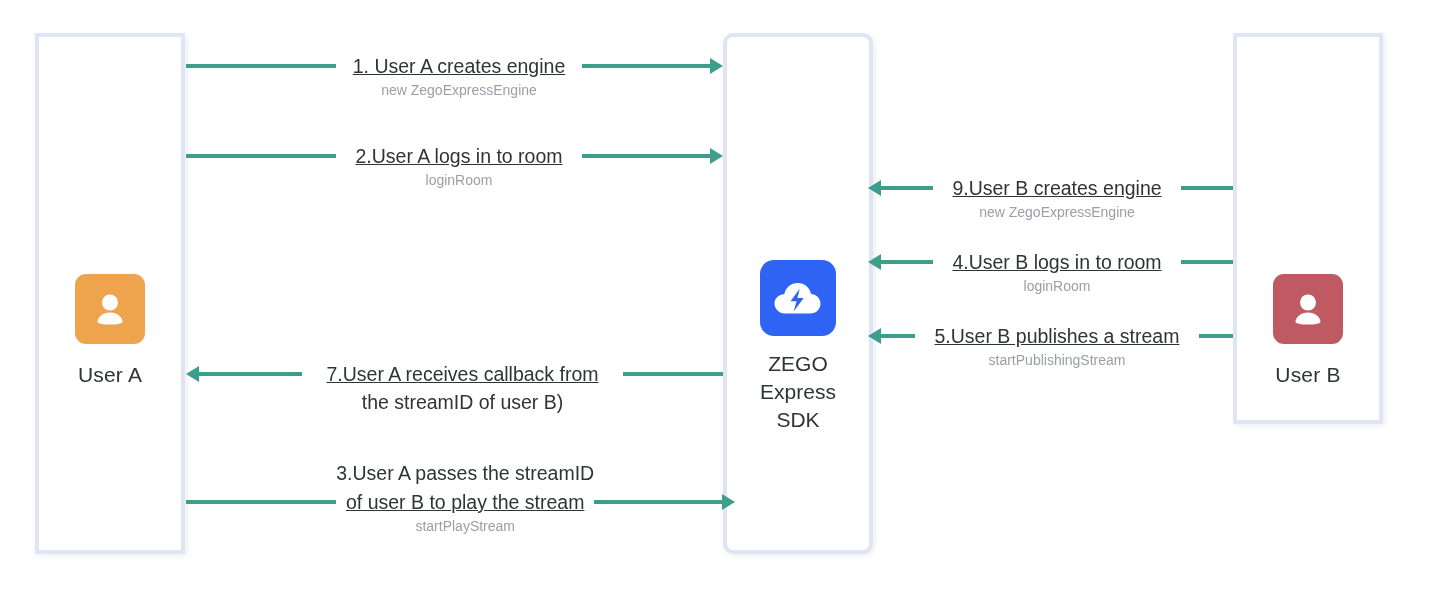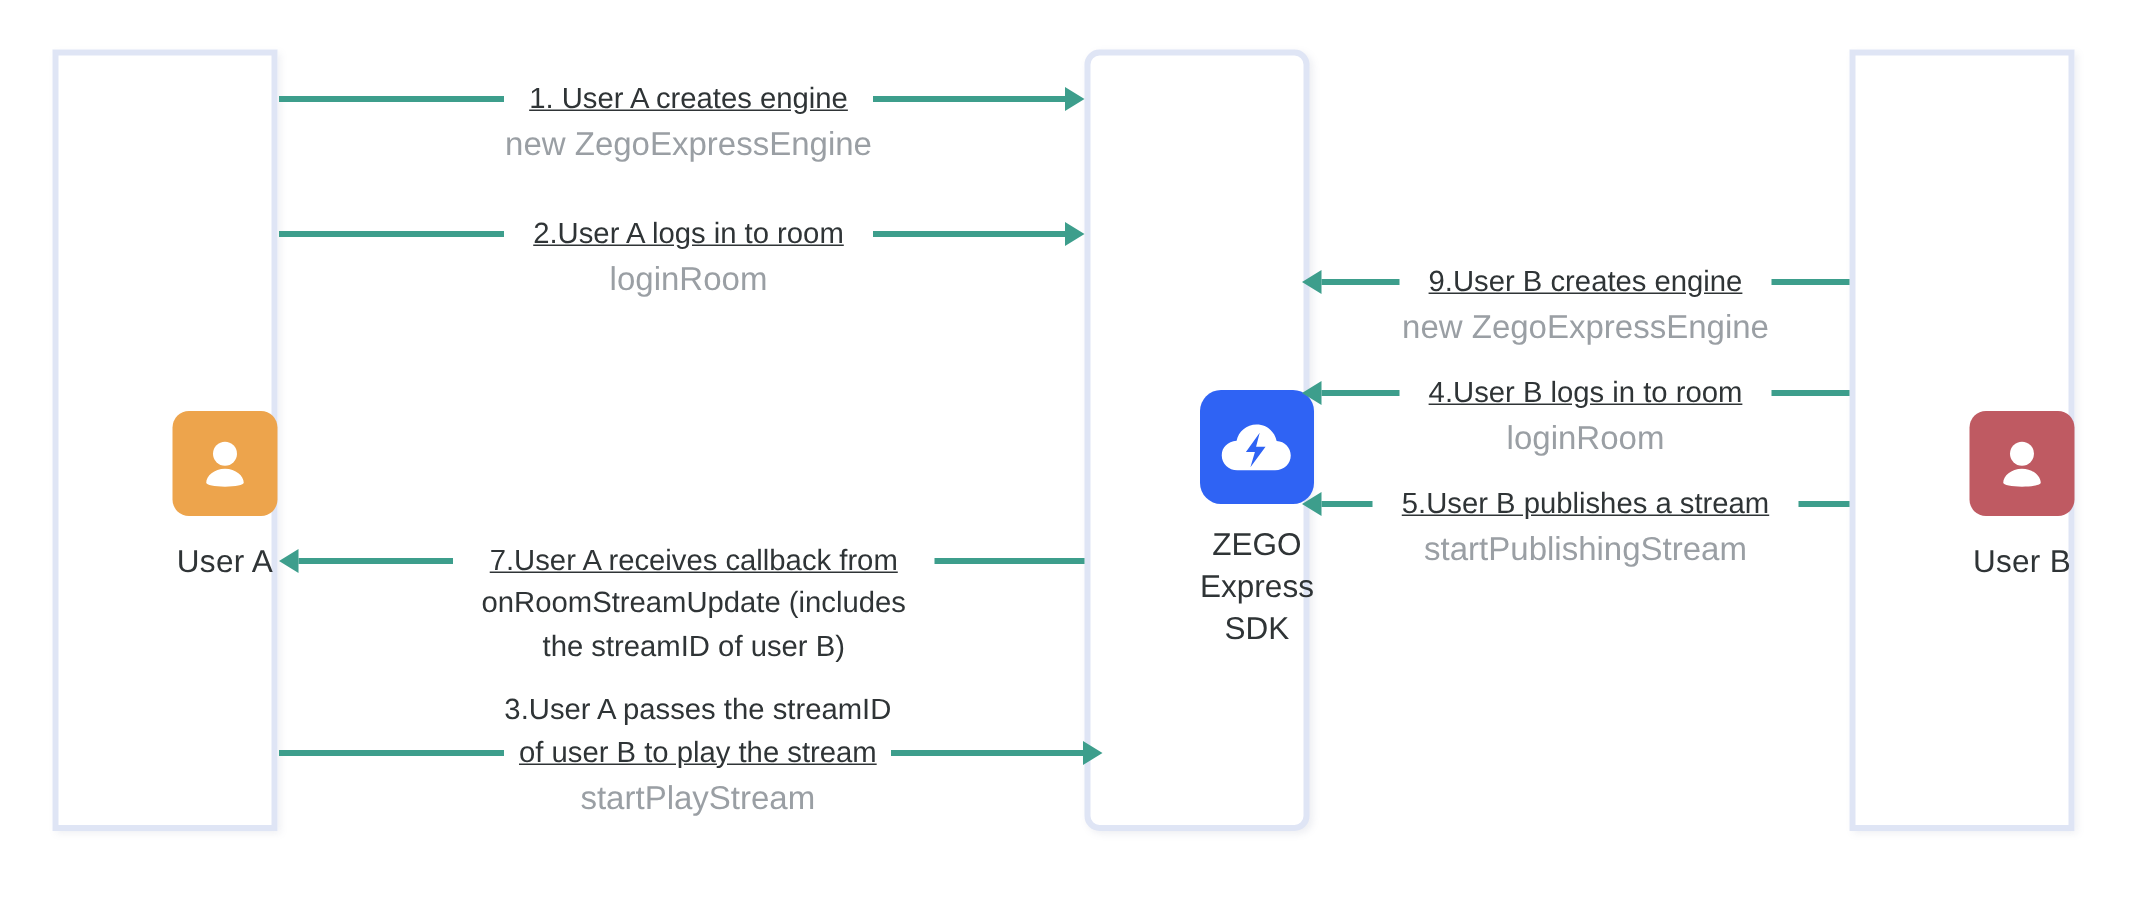--- a/index.html
+++ b/index.html
@@ -23,31 +23,30 @@
   
   .lane {
     position: absolute;
     box-sizing: border-box;
     background: #ffffff;
     border: 4px solid #dfe5f5;
     box-shadow: 2px 2px 5px rgba(120,130,160,0.13);
   }
   #lane-a    { left: 35px;   top: 33px; width: 150px; height: 521px; }
   #lane-sdk  { left: 723px;  top: 33px; width: 150px; height: 521px; border-radius: 10px; }
-  #lane-b    { left: 1233px; top: 33px; width: 150px; height: 521px; }
+  #lane-b    { left: 1233px; top: 33px; width: 150px; height: 391px; }
 
   
   .node {
     position: absolute;
     left: 0;
     width: 100%;
     display: flex;
     flex-direction: column;
     align-items: center;
-    padding-left: 40px;
   }
   #node-a   { top: 237px; }
   #node-b   { top: 237px; }
   #node-sdk { top: 223px; }
 
   .avatar-tile {
     width: 70px;
     height: 70px;
     border-radius: 11px;
     display: flex;
@@ -104,21 +103,21 @@
     justify-content: center;
   }
   .flow .label-line {
     font-size: 19.5px;
     color: #2f3436;
     white-space: nowrap;
     line-height: 1.47;
     text-align: center;
   }
   .flow .sublabel {
-    font-size: 22px;
+    font-size: 14px;
     color: #9a9fa4;
     white-space: nowrap;
     line-height: 1.47;
     text-align: left;
   }
 
   
   .head {
     width: 0;
     height: 0;
@@ -238,21 +237,20 @@
     </div>
     <div class="seg" style="width:34px;"></div>
   </div>
 
   <div class="flow" style="left:186px; top:374px; width:537px;">
     <div class="head left"></div>
     <div class="seg" style="width:103px;"></div>
     <div class="labelwrap">
       <div class="label-line midtext">7.User A receives callback from</div>
       <div class="stack-below">
-        <div class="label-line">onRoomStreamUpdate (includes</div>
         <div class="label-line">the streamID of user B)</div>
       </div>
     </div>
     <div class="seg" style="width:100px;"></div>
   </div>
 
   <div class="flow" style="left:186px; top:502px; width:537px;">
     <div class="seg" style="width:150px;"></div>
     <div class="labelwrap">
       <div class="label-line stack-above">3.User A passes the streamID</div>

